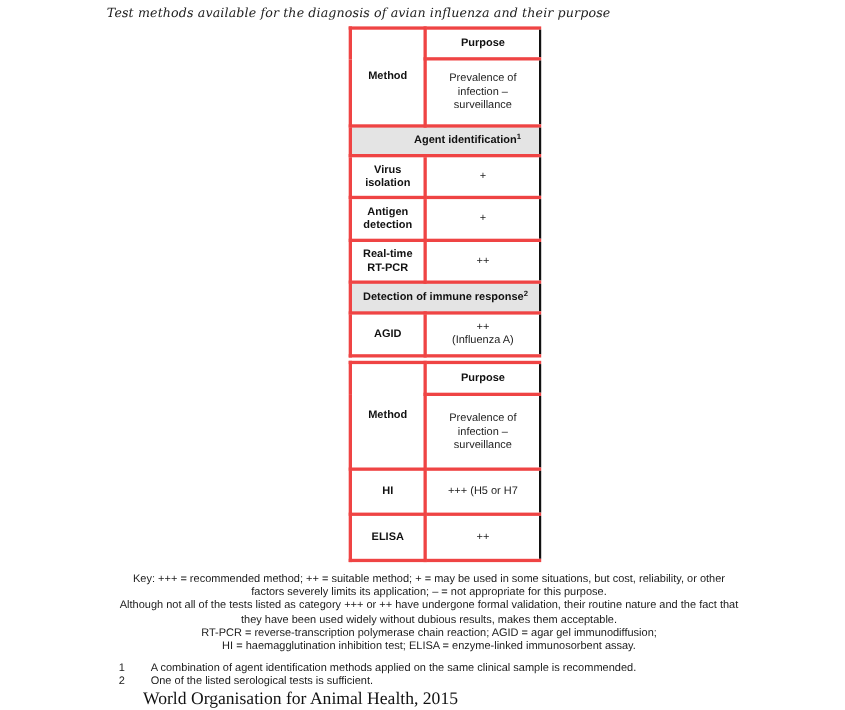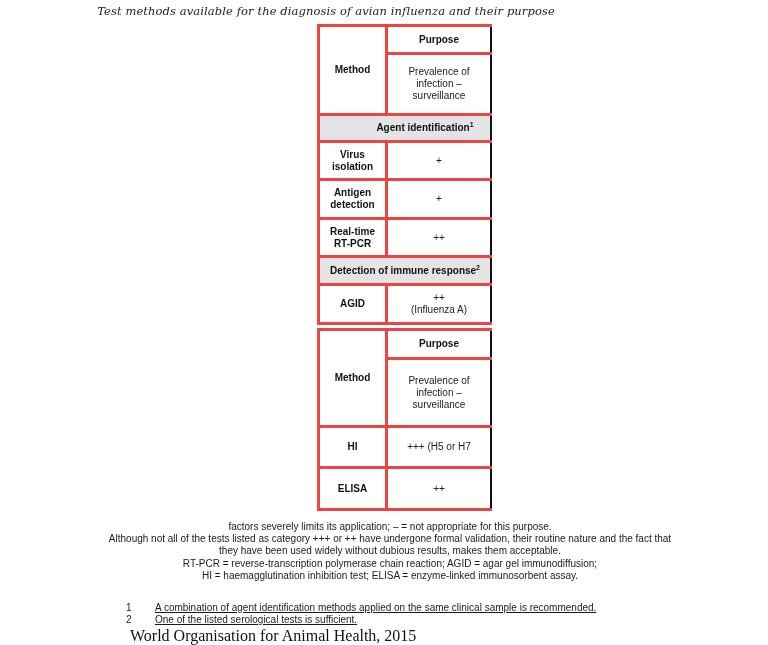--- a/index.html
+++ b/index.html
@@ -75,25 +75,24 @@
       left: 100px;
       top: 521px;
       width: 580px;
       text-align: center;
       font-size: 10px;
       line-height: 12.2px;
       color: #1a1a1a;
     }
     .fn {
       position: absolute;
-      left: 126px;
+      left: 108px;
       font-size: 10px;
       line-height: 12px;
       color: #1a1a1a;
-      text-decoration: underline;
     }
     .fn .num {
       display: inline-block;
       width: 29px;
     }
     #fn1 { top: 602px; }
     #fn2 { top: 614px; }
     .source {
       position: absolute;
       left: 130px;
@@ -169,20 +168,21 @@
     <td class="p outer-r">+++ (H5 or H7</td>
   </tr>
   <tr style="height:42px">
     <td class="m">ELISA</td>
     <td class="p outer-r">++</td>
   </tr>
 </tbody>
   </table>
 
 <div class="key">
+  <div>Key: +++ = recommended method; ++ = suitable method; + = may be used in some situations, but cost, reliability, or other</div>
   <div>factors severely limits its application; – = not appropriate for this purpose.</div>
   <div>Although not all of the tests listed as category +++ or ++ have undergone formal validation, their routine nature and the fact that</div>
   <div>they have been used widely without dubious results, makes them acceptable.</div>
   <div>RT-PCR = reverse-transcription polymerase chain reaction; AGID = agar gel immunodiffusion;</div>
   <div>HI = haemagglutination inhibition test; ELISA = enzyme-linked immunosorbent assay.</div>
 </div>
 
 <div class="fn" id="fn1">
   <span class="num">1</span><span>A combination of agent identification methods applied on the same clinical sample is recommended.</span>
 </div>

